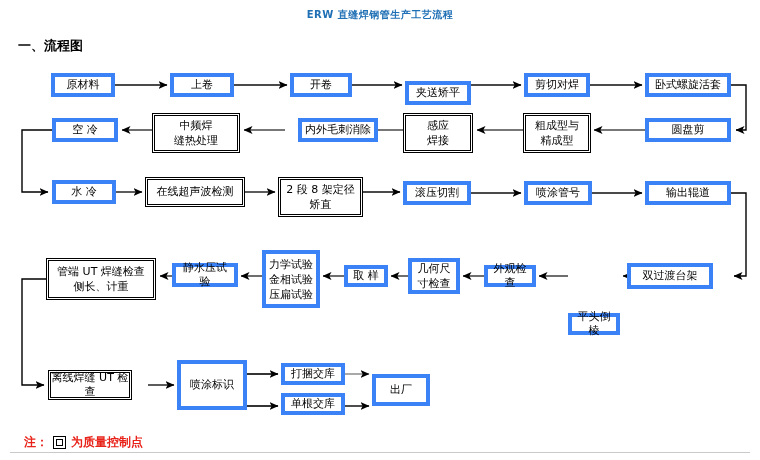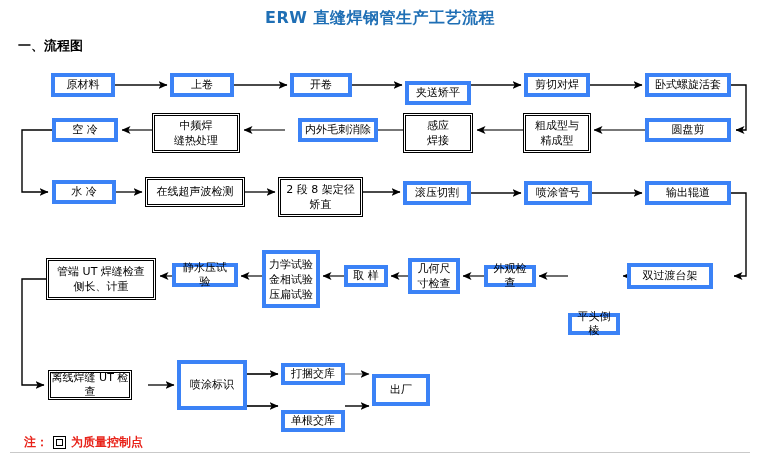--- a/index.html
+++ b/index.html
@@ -21,21 +21,21 @@
     height: 460px;
     background: #ffffff;
   }
   .title {
     position: absolute;
     left: 0;
     top: 8px;
     width: 760px;
     text-align: center;
     color: #1f6fb5;
-    font-size: 16px;
+    font-size: 10px;
     font-weight: bold;
     letter-spacing: 0.5px;
   }
   .section-label {
     position: absolute;
     left: 18px;
     top: 37px;
     color: #000000;
     font-size: 13px;
     font-weight: bold;
@@ -220,21 +220,21 @@
   <div class="node" style="left: 344px; top: 265px; width: 44px; height: 22px;">取 样</div>
   <div class="node multiline" style="left: 262px; top: 250px; width: 58px; height: 58px;">力学试验
 金相试验
 压扁试验</div>
   <div class="node" style="left: 172px; top: 263px; width: 66px; height: 24px;">静水压试验</div>
   <div class="node qc multiline" style="left: 46px; top: 258px; width: 110px; height: 42px;">管端 UT 焊缝检查
 侧长、计重</div>
   <div class="node qc" style="left: 48px; top: 370px; width: 84px; height: 30px;">离线焊缝 UT 检查</div>
   <div class="node" style="left: 177px; top: 360px; width: 70px; height: 50px;">喷涂标识</div>
   <div class="node" style="left: 281px; top: 363px; width: 64px; height: 22px;">打捆交库</div>
-  <div class="node" style="left: 281px; top: 410px; width: 64px; height: 22px;">单根交库</div>
+  <div class="node" style="left: 281px; top: 393px; width: 64px; height: 22px;">单根交库</div>
   <div class="node" style="left: 372px; top: 374px; width: 58px; height: 32px;">出厂</div>
 
   <div class="note" style="color: rgb(232, 35, 26);">
     <span>注：</span>
     <span class="note-sq"></span>
     <span>为质量控制点</span>
   </div>
 
   <div class="hr"></div>
 </div>

